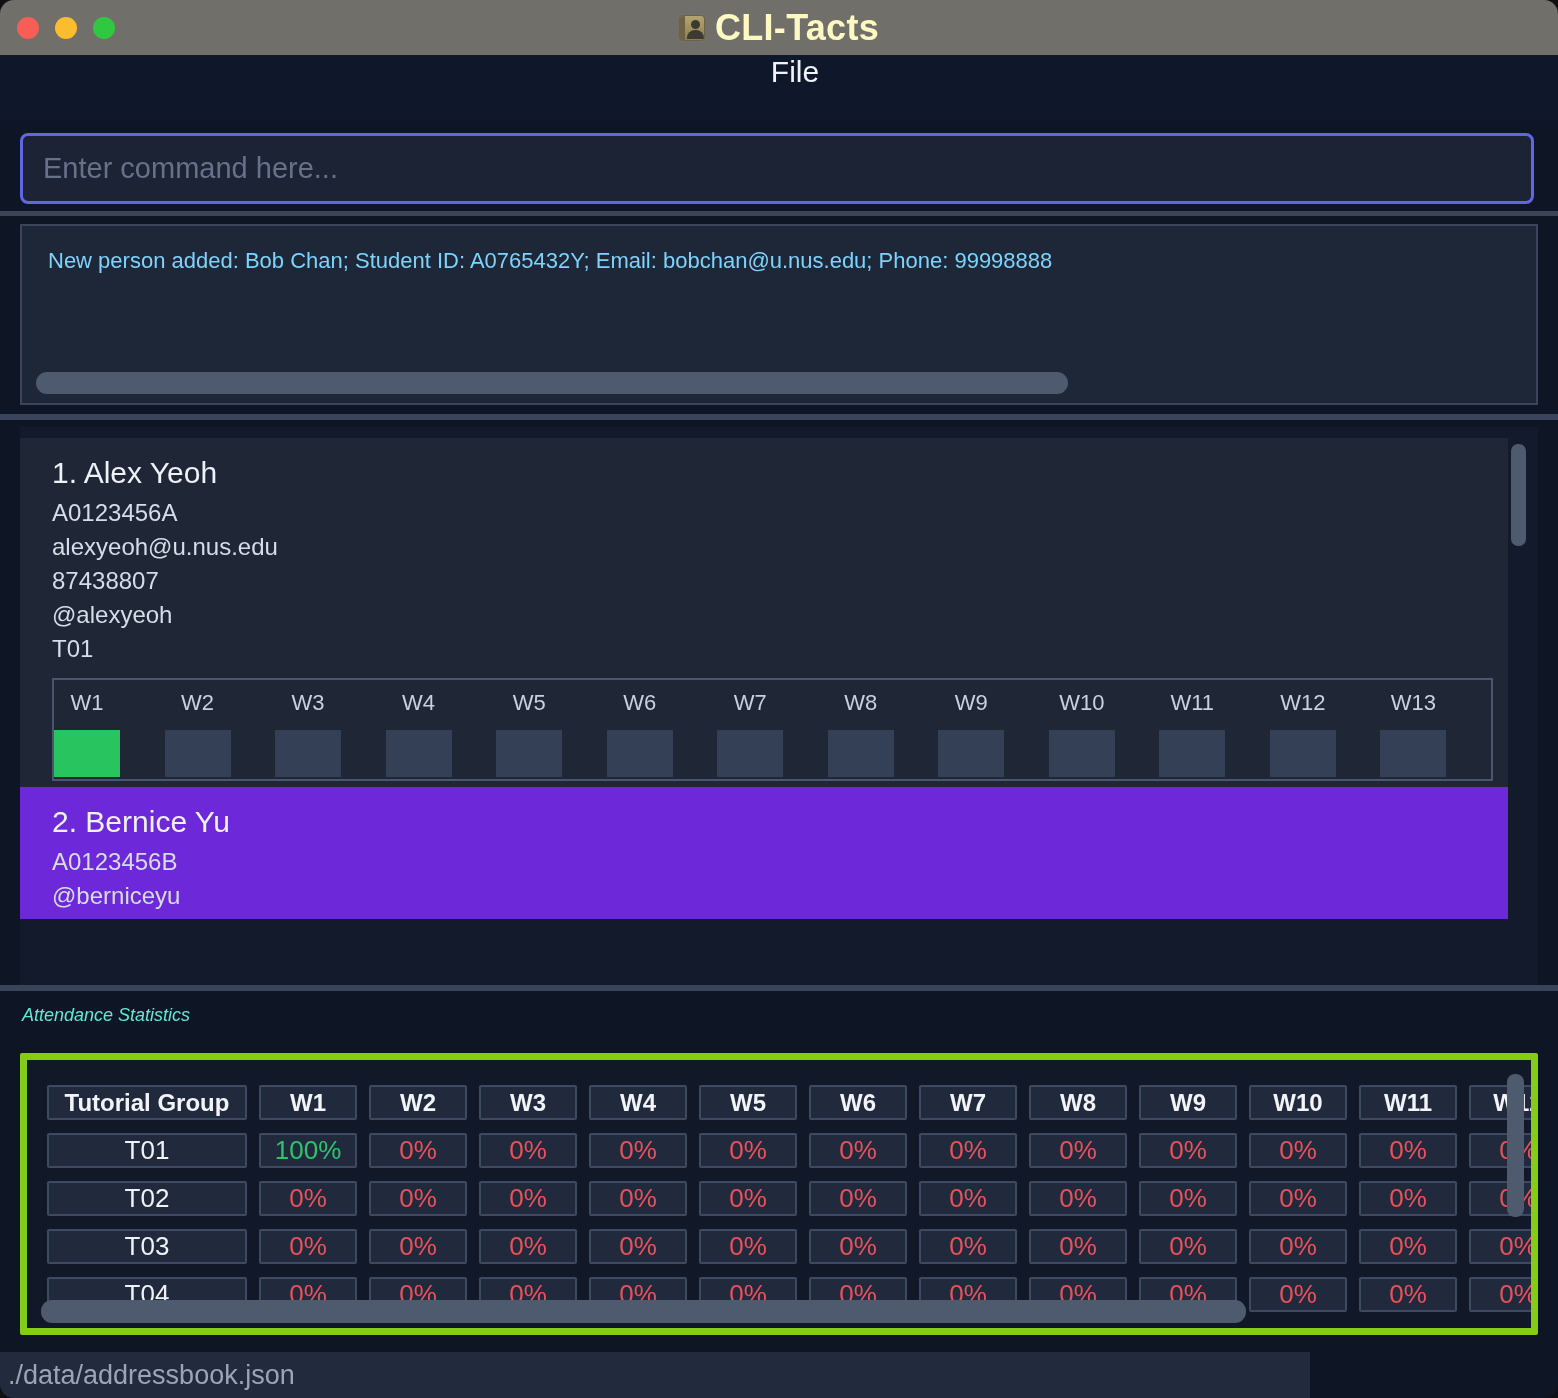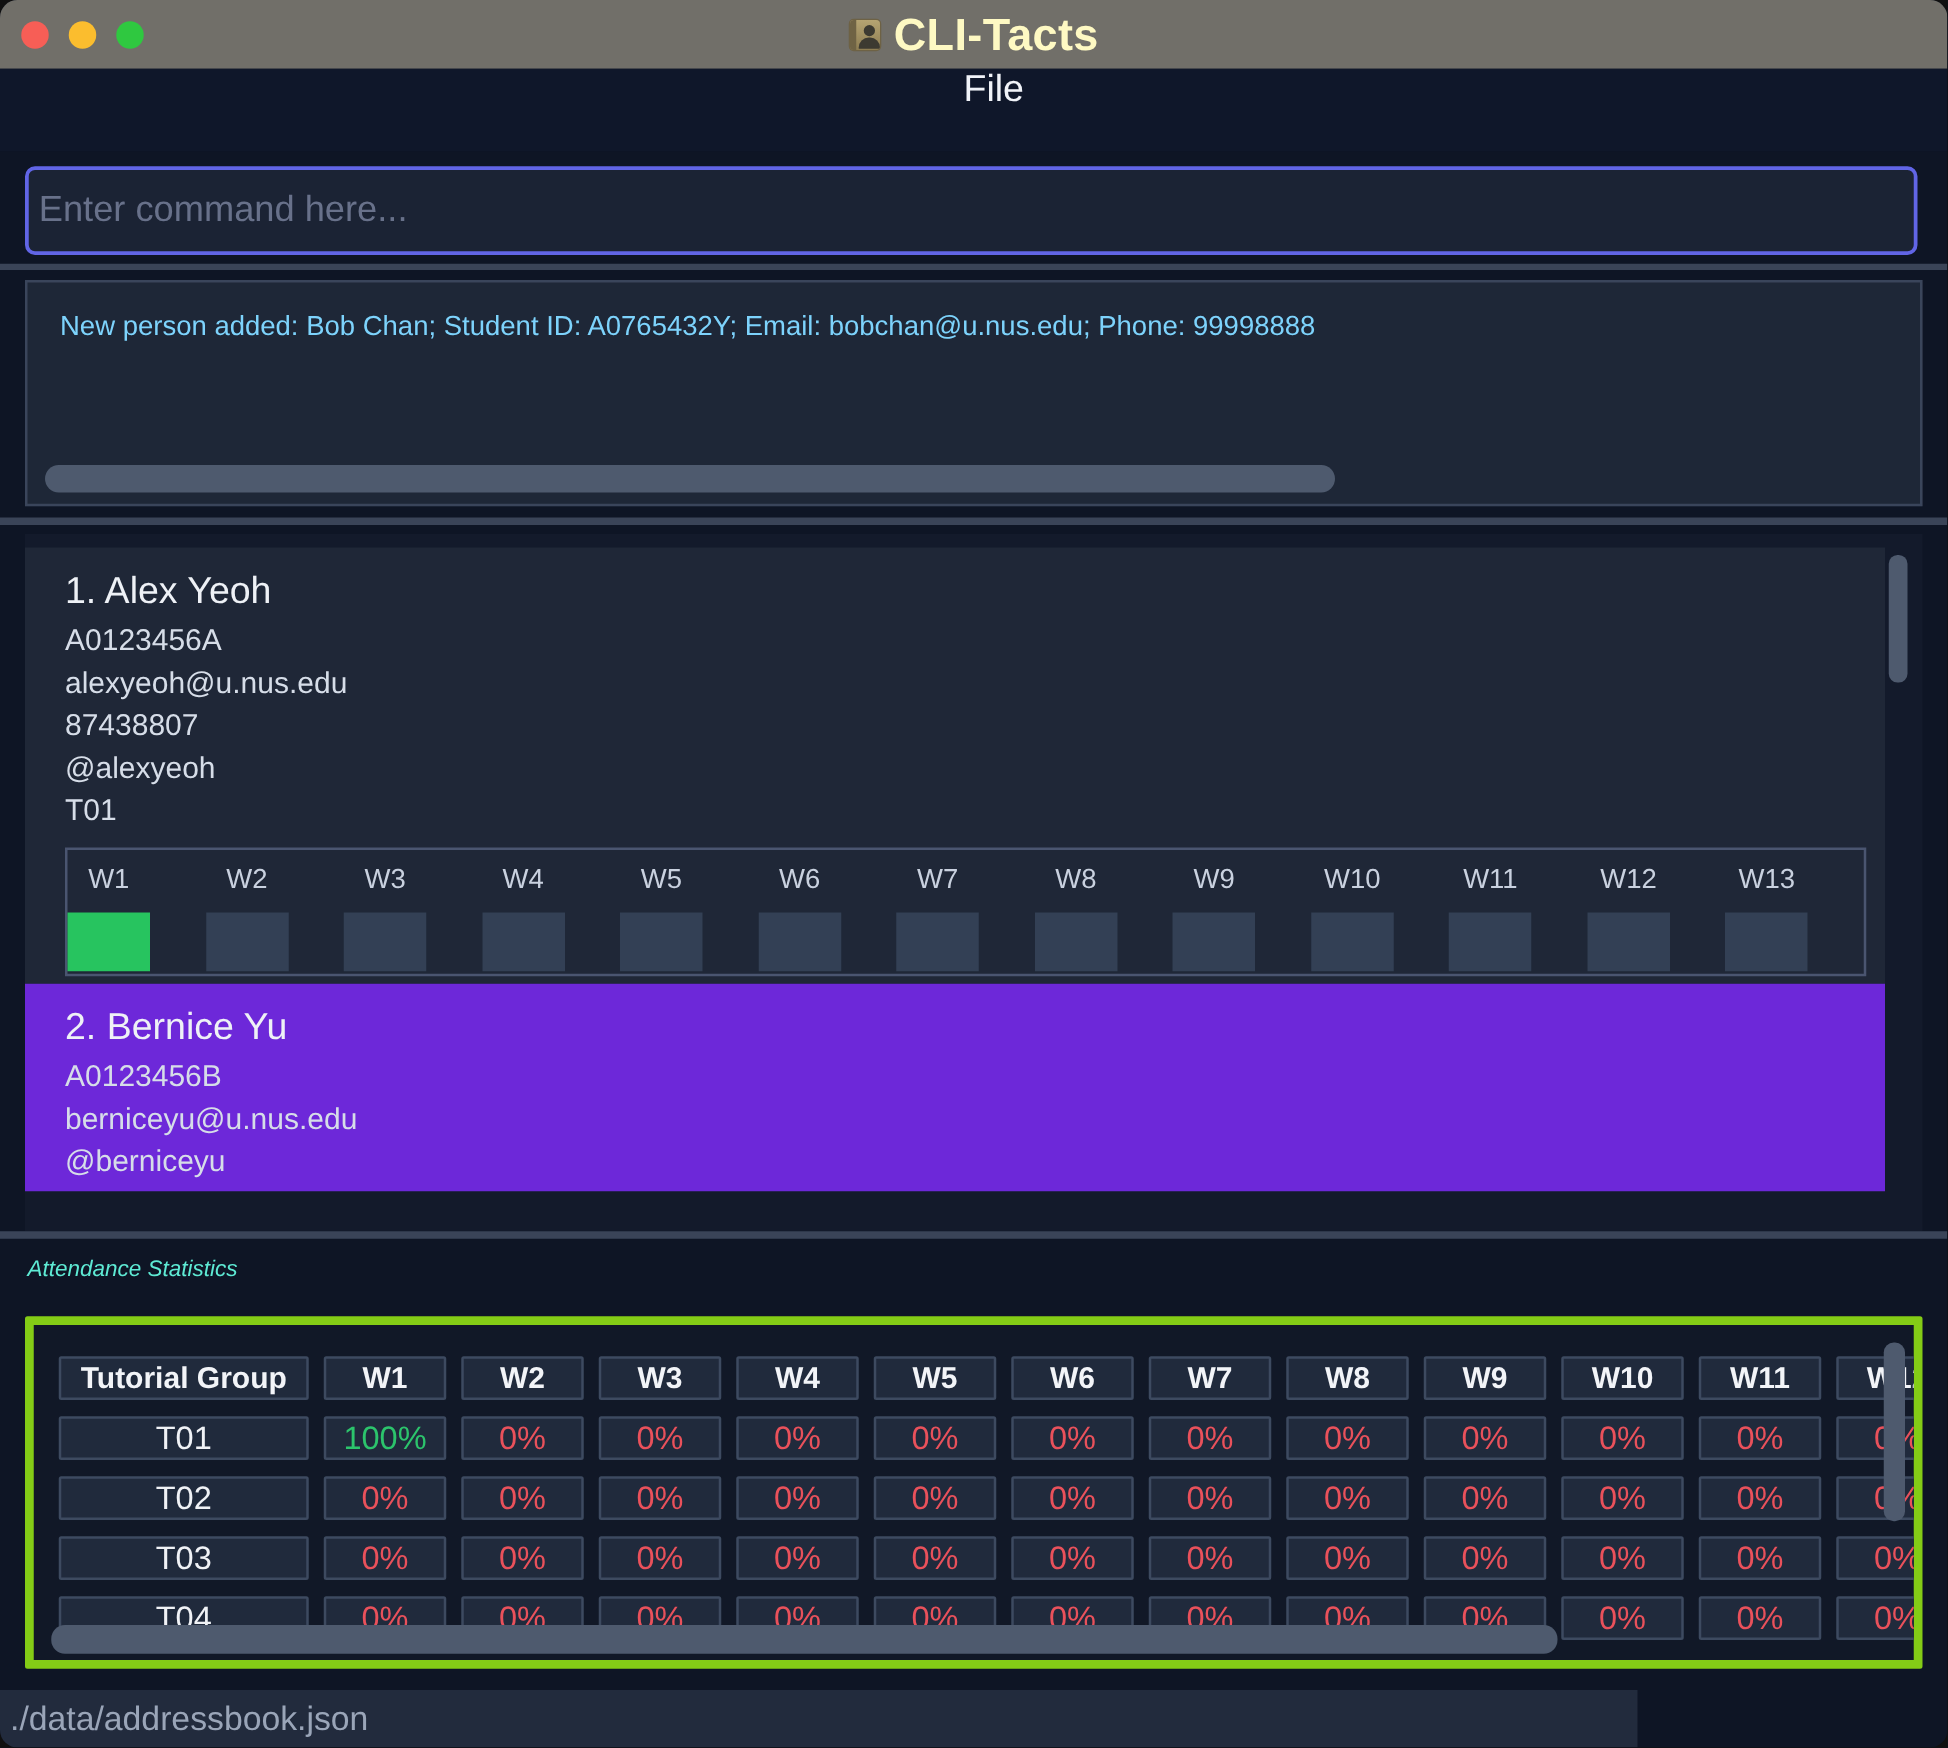--- a/index.html
+++ b/index.html
@@ -21,21 +21,21 @@
   .app-icon .head{position:absolute;left:11px;top:4px;width:9px;height:9px;border-radius:50%;background:#3c3a31;}
   .app-icon .bust{position:absolute;left:7px;top:14px;width:17px;height:9px;border-radius:8px 8px 0 0;background:#3c3a31;}
   .win-title{font-size:36px;font-weight:bold;color:#fef9c3;letter-spacing:.3px;}
   
   .menubar{position:absolute;top:55px;left:0;width:1558px;height:66px;background:#0f172a;display:flex;align-items:center;padding-left:32px;gap:42px;flex-direction:column;}
   .menu-item{font-size:30px;color:#f0f3f8;cursor:default;}
   
   .cmd-box{position:absolute;top:133px;left:20px;width:1514px;height:71px;
     background:#1b2334;border:3px solid #6165e6;border-radius:8px;}
   .cmd-input{width:100%;height:100%;background:transparent;border:none;outline:none;
-    padding:0 8px;font-size:29px;color:#dfe4ee;}
+    padding:0 20px;font-size:29px;color:#dfe4ee;}
   .cmd-input::placeholder{color:#68718a;opacity:1;}
   
   .h-div{position:absolute;left:0;width:1558px;background:#3a4458;}
   .d1{top:211px;height:5px;}
   .d2{top:414px;height:6px;}
   .d3{top:985px;height:6px;}
   
   .result-panel{position:absolute;top:224px;left:20px;width:1518px;height:181px;
     background:#1e2737;border:2px solid #3a455b;overflow:hidden;}
   .result-text{position:absolute;left:26px;top:22px;width:1480px;font-size:22px;color:#7dd3fc;
@@ -176,21 +176,20 @@
             <div class="week-col">
               <div class="week-label">W13</div>
               <div class="week-square"></div>
             </div>
           </div>
       </div>
 
       <div class="person-card alt">
         <div class="person-name">2. Bernice Yu</div>
         <div class="person-line">A0123456B</div>
-        <div class="person-line">berniceyu@u.nus.edu</div>
         <div class="person-line">@berniceyu</div>
 
       </div>
 
     </div>
     <div class="scroll-thumb list-vscroll"></div>
   </div>
 
   <div class="h-div d3"></div>
 

